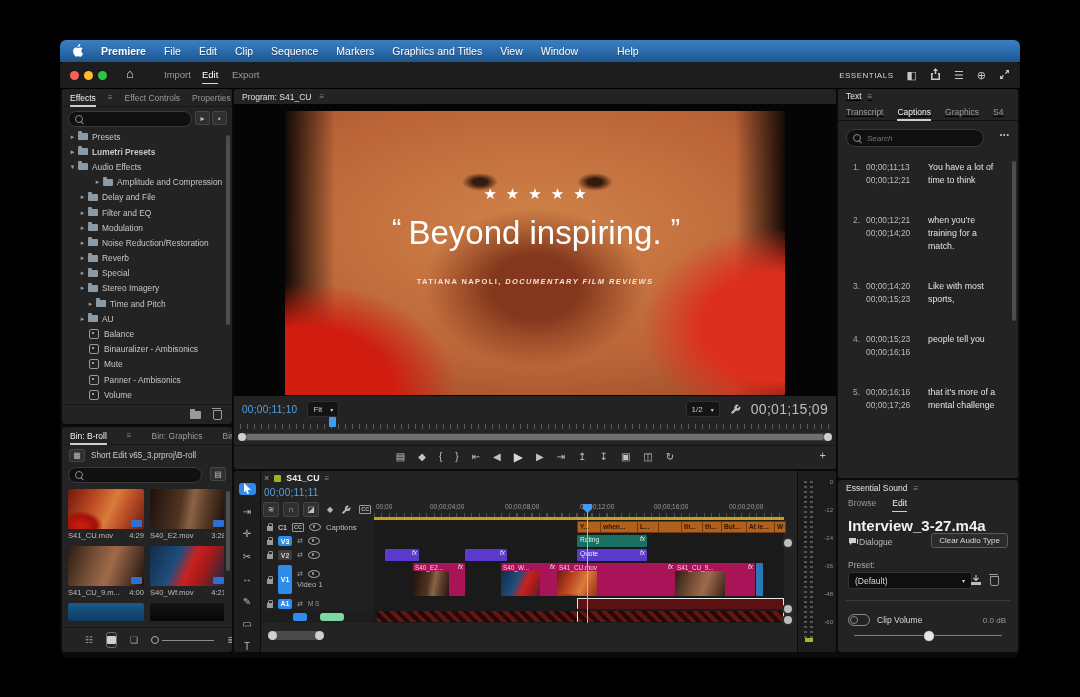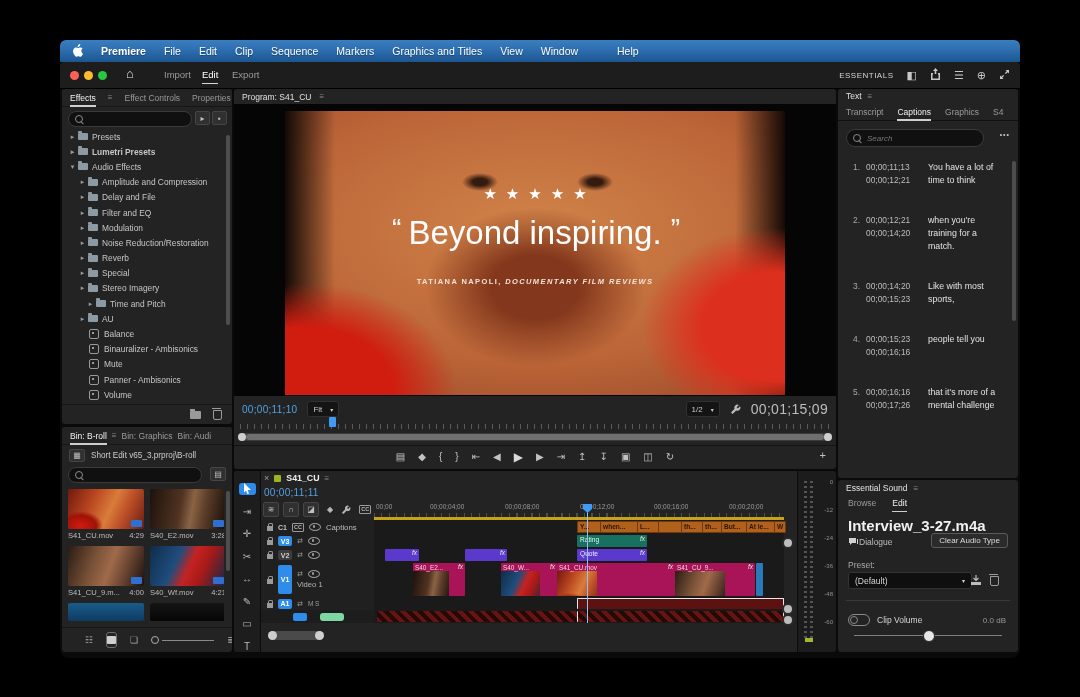--- a/index.html
+++ b/index.html
@@ -213,21 +213,21 @@
           <div class="trow" style="padding-left: 6px; font-weight: bold;">
             <span class="texp">▸</span>
             <span class="ifolder"></span>
             <span>Lumetri Presets</span>
           </div>
           <div class="trow" style="padding-left: 6px;">
             <span class="texp">▾</span>
             <span class="ifolder"></span>
             <span>Audio Effects</span>
           </div>
-          <div class="trow" style="padding-left: 16px;">
+          <div class="trow" style="padding-left: 16px; margin-left: 15px;">
             <span class="texp">▸</span>
             <span class="ifolder"></span>
             <span>Amplitude and Compression</span>
           </div>
           <div class="trow" style="padding-left: 16px;">
             <span class="texp">▸</span>
             <span class="ifolder"></span>
             <span>Delay and File</span>
           </div>
           <div class="trow" style="padding-left: 16px;">
@@ -297,21 +297,21 @@
           </div>
         </div>
       <span class="vscroll" style="right:2px;top:46px;height:190px;"></span>
       <div style="position:absolute;left:0;right:0;bottom:0;height:19px;border-top:1px solid #161616;display:flex;align-items:center;justify-content:flex-end;gap:12px;padding-right:10px;">
         <span class="ifold2"></span>
         <span class="itrash"></span>
       </div>
     </section>
 
     <section class="panel" id="bin-panel" style="left:2px;top:365px;width:170px;height:225px;">
-      <div class="ptabs" style="gap:5px;">
+      <div class="ptabs" style="gap:20px;">
         <span class="ptab active">Bin: B-roll</span>
         <span class="pmenu">≡</span>
         <span class="ptab">Bin: Graphics</span>
         <span class="ptab">Bin: Audi</span>
 
       </div>
       <div style="position:absolute;left:7px;top:22px;display:flex;align-items:center;gap:6px;">
         <span class="boxic" style="width:14px;height:11px;">▦</span>
         <span style="font-size:8.2px;color:#cdcdcd;">Short Edit v65_3.prproj\B-roll</span>
       </div>
@@ -603,21 +603,21 @@
       </div>
 
       <div class="meter">
         <span class="mt-col" style="left:6px;"></span>
         <span class="mt-col" style="left:12px;"></span>
         <span class="mt-green"></span>
         <span id="meter-labels"><span class="mt-lab" style="top: 8px;">0</span><span class="mt-lab" style="top: 36px;">-12</span><span class="mt-lab" style="top: 64px;">-24</span><span class="mt-lab" style="top: 92px;">-36</span><span class="mt-lab" style="top: 120px;">-48</span><span class="mt-lab" style="top: 148px;">-60</span></span>
       </div>
     </section>
 
-    <section class="panel" id="text-panel" style="left:778px;top:27px;width:180px;height:389px;">
+    <section class="panel" id="text-panel" style="left:778px;top:27px;width:180px;height:389px;text-decoration:underline;">
       <div style="height:14px;display:flex;align-items:center;gap:6px;padding-left:8px;">
         <span style="font-size:8.5px;color:#e3e3e3;">Text</span>
         <span class="pmenu">≡</span>
       </div>
       <div class="ptabs" style="border-bottom:1px solid #101010;gap:14px;">
         <span class="ptab">Transcript</span>
         <span class="ptab active">Captions</span>
         <span class="ptab">Graphics</span>
         <span class="ptab">S4</span>
       </div>

